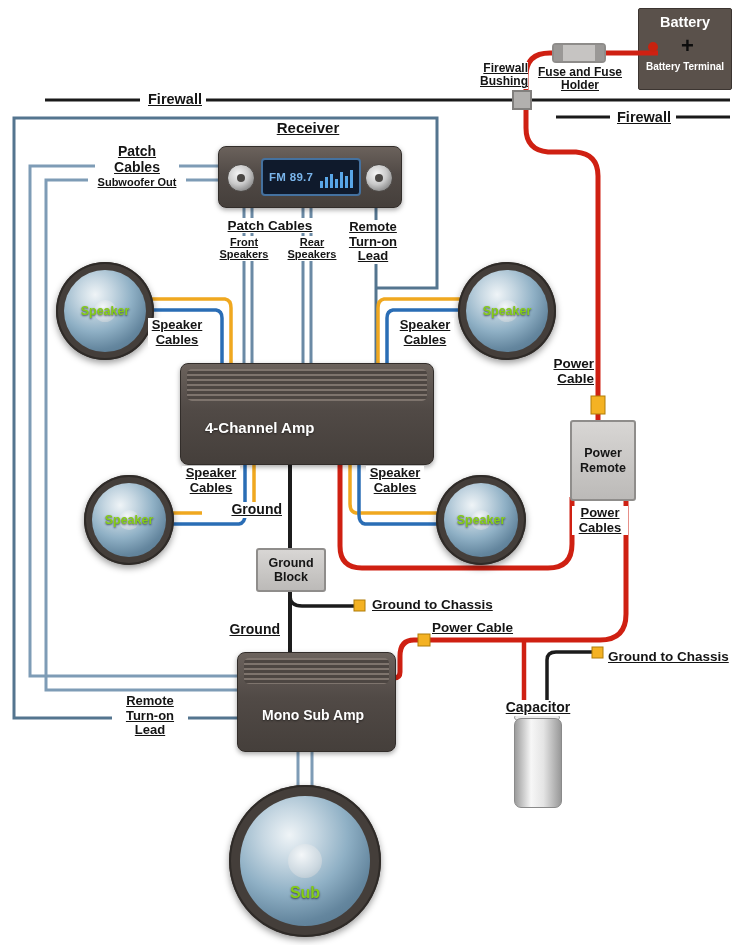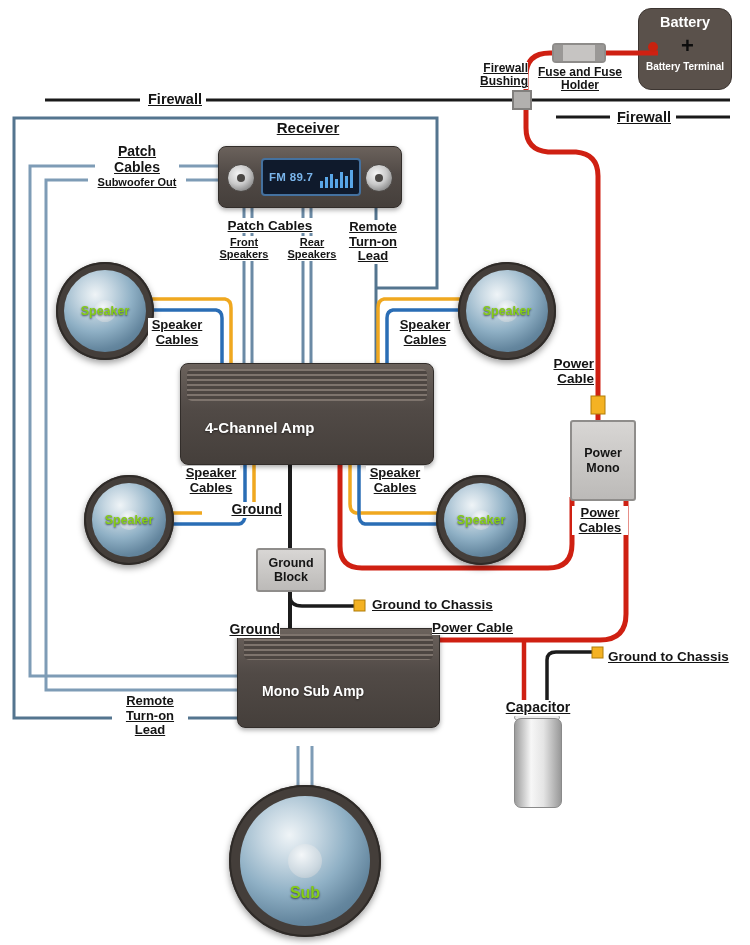--- a/index.html
+++ b/index.html
@@ -77,21 +77,21 @@
     position:absolute;left:514px;top:711px;width:46px;height:13px;z-index:3;
     background:#ececec;border:1px solid #9a9a9a;border-radius:50%;box-sizing:border-box;
   }
   .smallbox{position:absolute;z-index:3;box-sizing:border-box;}
 </style>
 </head>
 <body>
 
 <div id="stage">
 
-  <div class="abs" style="left:638px;top:8px;width:92px;height:80px;background:#5a514b;border:1px solid #3c3531;border-radius:13px;z-index:1;">
+  <div class="abs" style="left:638px;top:8px;width:92px;height:80px;background:#5a514b;border:1px solid #3c3531;border-radius:2px;z-index:1;">
     <div style="position:absolute;left:0;right:0;top:5px;text-align:center;color:#fff;font-weight:bold;font-size:14.5px;">Battery</div>
     <div style="position:absolute;left:42px;top:24px;font-size:22px;font-weight:bold;color:#0d0d0d;">+</div>
     <div style="position:absolute;left:6px;top:52px;width:80px;text-align:center;color:#fff;font-weight:bold;font-size:10px;line-height:1.15;">Battery Terminal</div>
   </div>
 
   <svg width="750" height="945" viewBox="0 0 750 945">
 
     <path d="M45 100 H140 M206 100 H730" stroke="#1a1a1a" stroke-width="3" fill="none"></path>
     <path d="M556 117 H610 M676 117 H730" stroke="#1a1a1a" stroke-width="3" fill="none"></path>
 
@@ -149,21 +149,21 @@
         <span style="height:18px"></span>
       </span>
     </div>
   </div>
 
   <div class="devbox" style="left:180px;top:363px;width:252px;height:100px;">
     <div class="fins" style="height:32px;"></div>
     <div class="devlabel" style="top:55px;font-size:15px;">4-Channel Amp</div>
   </div>
 
-  <div class="devbox" style="left:237px;top:628px;width:157px;height:98px;padding-left:44px;">
+  <div class="devbox" style="left:237px;top:652px;width:157px;height:98px;">
     <div class="fins" style="height:26px;"></div>
     <div class="devlabel" style="top:54px;font-size:14px;">Mono Sub Amp</div>
   </div>
 
   <div class="spk" style="left:56px;top:262px;width:98px;height:98px;">
     <div class="cone">
         <div class="dustcap"></div>
       </div>
     <div class="spklabel">Speaker</div>
   </div>
@@ -186,21 +186,21 @@
     <div class="spklabel">Speaker</div>
   </div>
 
   <div class="spk" style="left:229px;top:785px;width:152px;height:152px;">
     <div class="cone" style="left:11px;top:11px;right:11px;bottom:11px;">
       <div class="dustcap"></div>
     </div>
     <div class="spklabel" style="font-size:16px;margin-top:32px;">Sub</div>
   </div>
 
-  <div class="block" style="left:570px;top:420px;width:62px;height:77px;">Power Mono</div>
+  <div class="block" style="left:570px;top:420px;width:62px;height:77px;">Power Remote</div>
   <div class="block" style="left:256px;top:548px;width:66px;height:40px;">Ground Block</div>
 
   <div class="smallbox" style="left:552px;top:43px;width:54px;height:20px;background:#c6c4c2;border:2px solid #8e8c8a;border-radius:4px;">
     <div style="position:absolute;left:0;top:0;width:9px;height:100%;background:#9a9896;"></div>
     <div style="position:absolute;right:0;top:0;width:9px;height:100%;background:#9a9896;"></div>
   </div>
 
   <div class="smallbox" style="left:512px;top:90px;width:20px;height:20px;background:#b2b0ae;border:2px solid #817f7d;"></div>
 
   <div class="smallbox" style="left:648px;top:42px;width:10px;height:10px;border:5px solid #c8220f;background:#fff;border-radius:50%;"></div>

